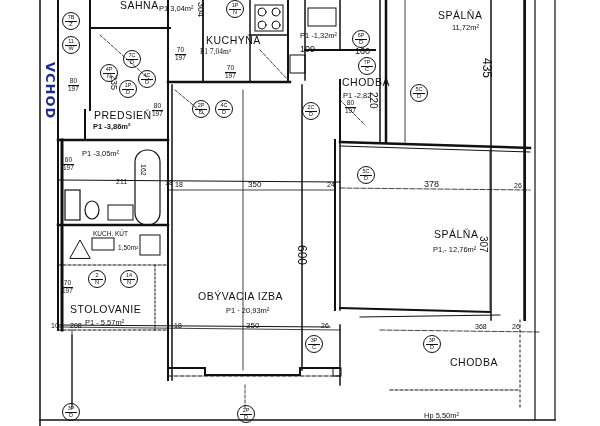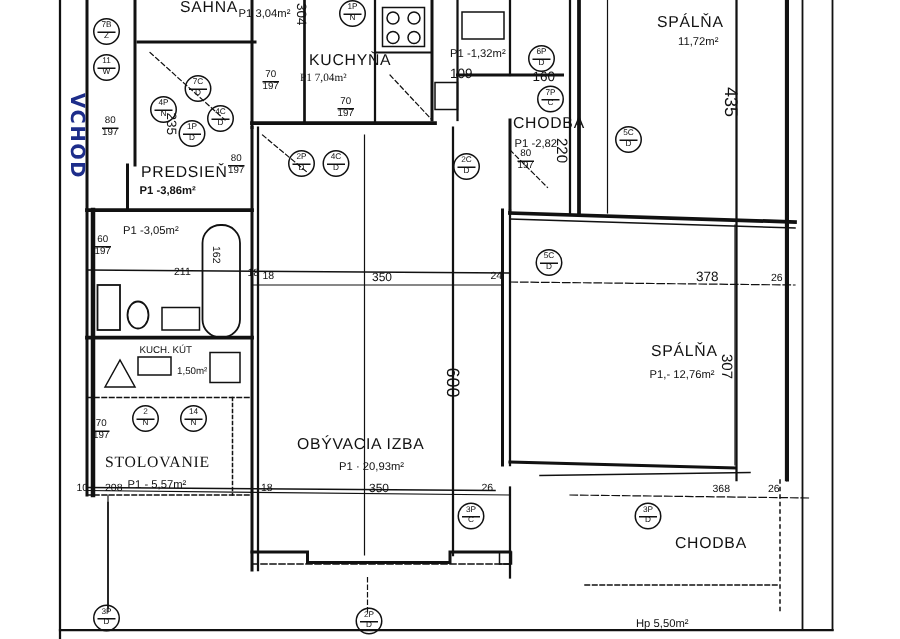--- a/index.html
+++ b/index.html
@@ -137,37 +137,37 @@
 
 <div class="lbl area" style="left:93px; top:231px; font-size:6.5px;">KUCH. KÚT</div>
 <div class="lbl area" style="left:118px; top:245px; font-size:6.5px;">1,50m²</div>
 
 <div class="lbl room" style="left:198px; top:291px;">OBÝVACIA IZBA</div>
 <div class="lbl area" style="left:226px; top:307px;">P1 · 20,93m²</div>
 
 <div class="lbl room" style="left:434px; top:229px;">SPÁLŇA</div>
 <div class="lbl area" style="left:433px; top:246px;">P1,- 12,76m²</div>
 
-<div class="lbl room" style="left:70px; top:304px;font-family:Liberation Serif, serif;">STOLOVANIE</div>
+<div class="lbl room" style="left:70px; top:304px;">STOLOVANIE</div>
 <div class="lbl area" style="left:85px; top:319px;">P1 - 5,57m²</div>
 
 <div class="lbl room" style="left:450px; top:357px;">CHODBA</div>
 <div class="lbl area" style="left:424px; top:372px;margin-top:40px;">Hp 5,50m²</div>
 
 <div class="lbl dim" style="left:248px; top:181px; font-size:8px;">350</div>
 <div class="lbl dim" style="left:246px; top:322px; font-size:8px;">350</div>
 <div class="lbl dim" style="left:175px; top:181px;">18</div>
 <div class="lbl dim" style="left:174px; top:322px;">18</div>
 <div class="lbl dim" style="left:165px; top:179px;">18</div>
 <div class="lbl dim" style="left:116px; top:178px;">211</div>
 <div class="lbl dim" style="left:327px; top:181px;">24</div>
 <div class="lbl dim" style="left:514px; top:182px;">26</div>
 <div class="lbl dim" style="left:321px; top:322px;">26</div>
 <div class="lbl dim" style="left:512px; top:323px;">26</div>
-<div class="lbl dim" style="left:424px; top:180px; font-size:9px;margin-left:40px;">378</div>
+<div class="lbl dim" style="left:424px; top:180px; font-size:9px;">378</div>
 <div class="lbl dim" style="left:475px; top:323px;">368</div>
 <div class="lbl dim" style="left:70px; top:322px;">208</div>
 <div class="lbl dim" style="left:51px; top:322px;">10</div>
 
 <div class="lbl dimv" style="left:308px; top:245px; font-size:12px;">600</div>
 <div class="lbl dimv" style="left:493px; top:58px; font-size:12px;">435</div>
 <div class="lbl dimv" style="left:378px; top:92px; font-size:10px;">220</div>
 <div class="lbl dimv" style="left:488px; top:236px; font-size:10px;">307</div>
 <div class="lbl dimv" style="left:118px; top:75px; font-size:9px;">235</div>
 <div class="lbl dimv" style="left:147px; top:164px; font-size:7px;">162</div>

